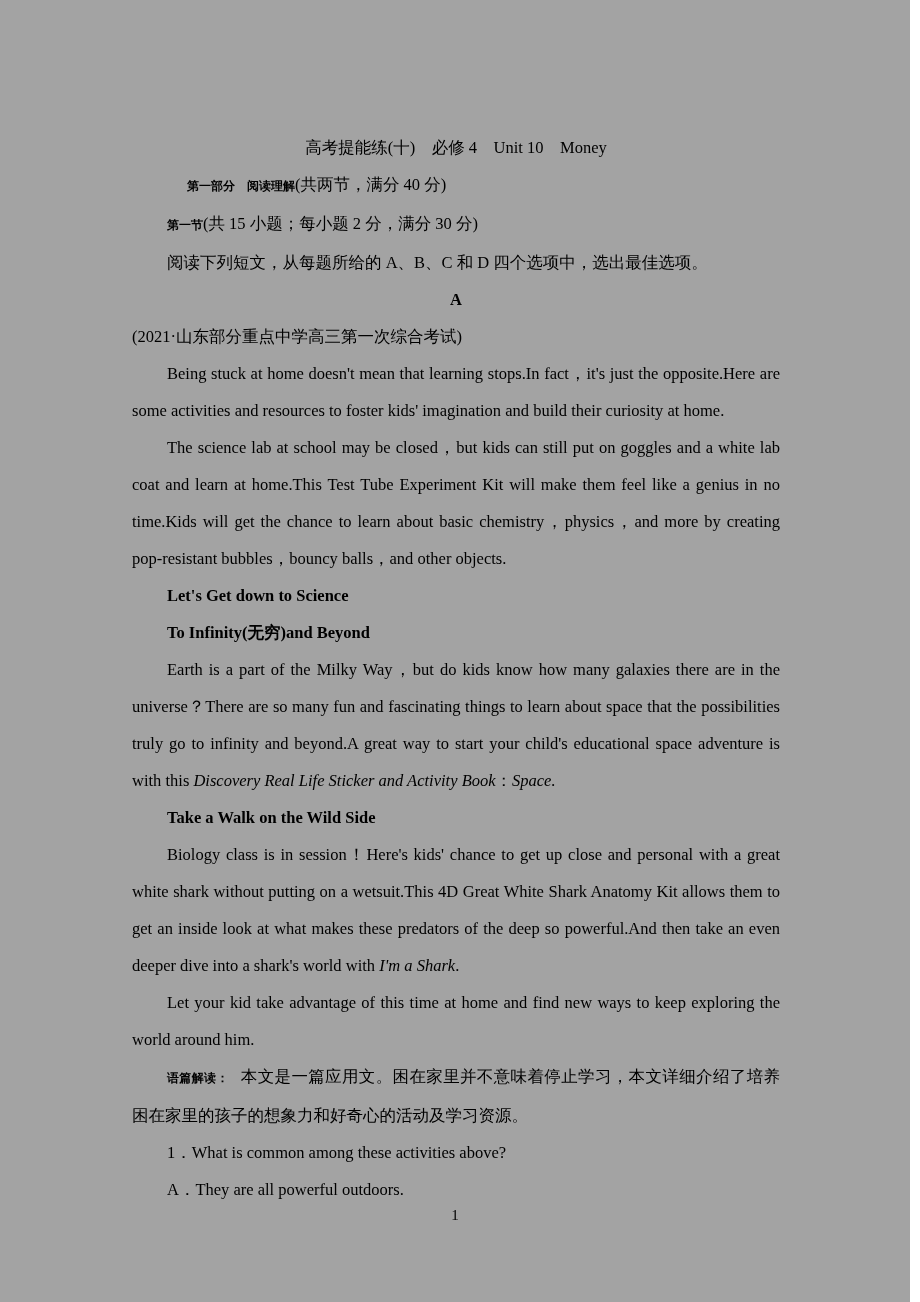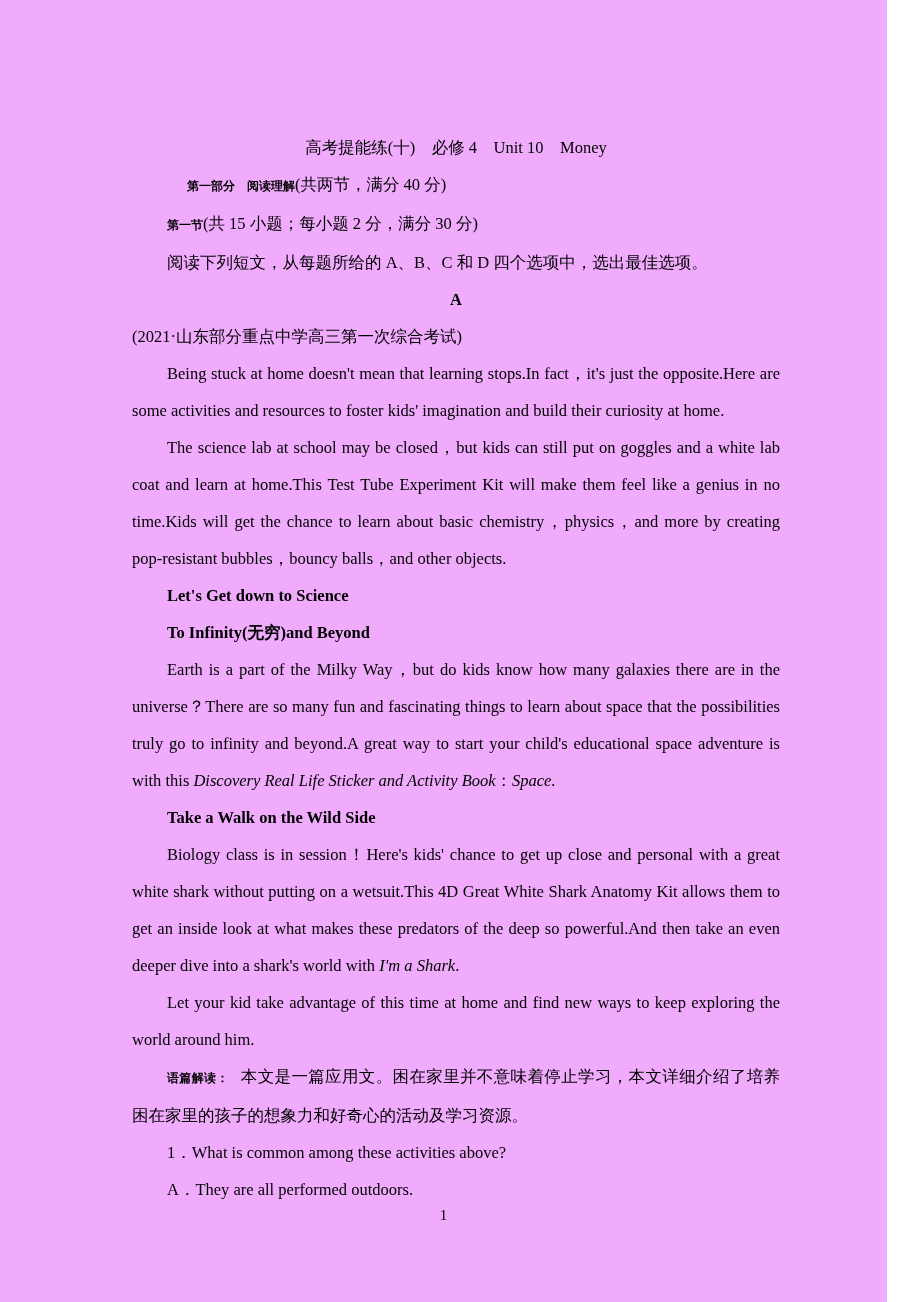--- a/index.html
+++ b/index.html
@@ -1,24 +1,25 @@
 <!DOCTYPE html>
 <html><head>
 <meta charset="utf-8">
 <style>
   html, body { margin: 0; padding: 0; background: #ffffff; }
   .page {
     position: relative;
     width: 887px;
     height: 1302px;
-    background: #f0abfc;
+    background: #a3a3a3;
     color: #000000;
     font-family: "Liberation Serif", "DejaVu Serif", serif;
     font-size: 16.5px;
     overflow: hidden;
+    padding-left: 23px;
   }
   .content {
     position: absolute;
     left: 132px;
     top: 129px;
     width: 648px;
   }
   .content p {
     margin: 0;
     line-height: 37px;
@@ -77,18 +78,18 @@
     <p class="indent bold">Take a Walk on the Wild Side</p>
 
     <p class="indent"><span>Biology class is in session！Here's kids' chance to get up close and personal with a great white shark without putting on a wetsuit.This 4D Great White Shark Anatomy Kit allows them to get an inside look at what makes these predators of the deep so powerful.And then take an even deeper dive into a shark's world with </span><span class="italic">I'm a Shark</span><span>.</span></p>
 
     <p class="indent">Let your kid take advantage of this time at home and find new ways to keep exploring the world around him.</p>
 
     <p class="indent"><span class="heiti analysis-label">语篇解读：</span><span>本文是一篇应用文。困在家里并不意味着停止学习，本文详细介绍了培养困在家里的孩子的想象力和好奇心的活动及学习资源。</span></p>
 
     <p class="indent"><span>1．</span><span>What is common among these activities above?</span></p>
 
-    <p class="indent"><span>A．</span><span>They are all performed outdoors.</span></p>
+    <p class="indent"><span>A．</span><span>They are all powerful outdoors.</span></p>
 
   </div>
 
   <div class="page-num">1</div>
 </div>
 
 </body></html>

